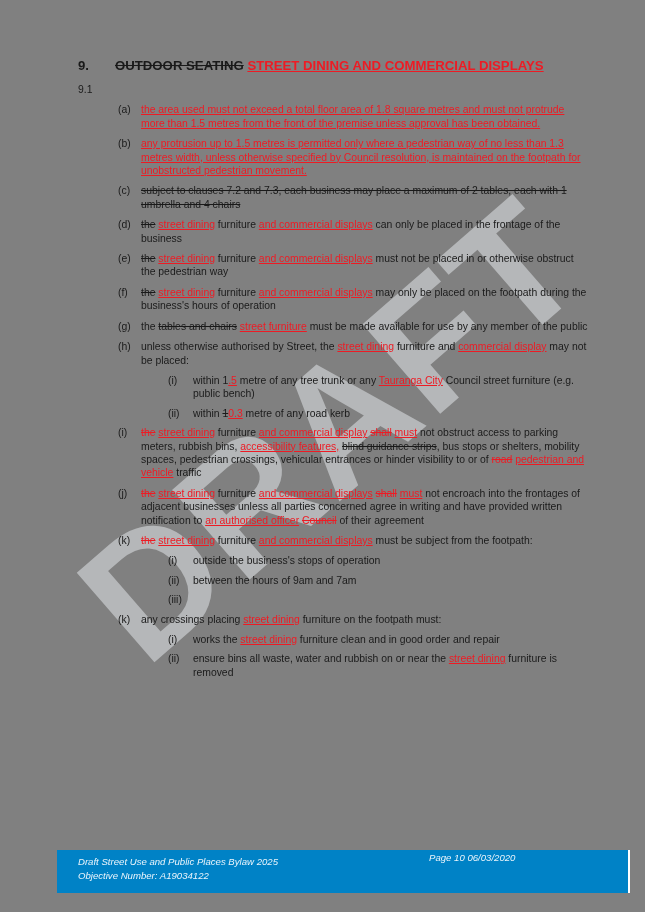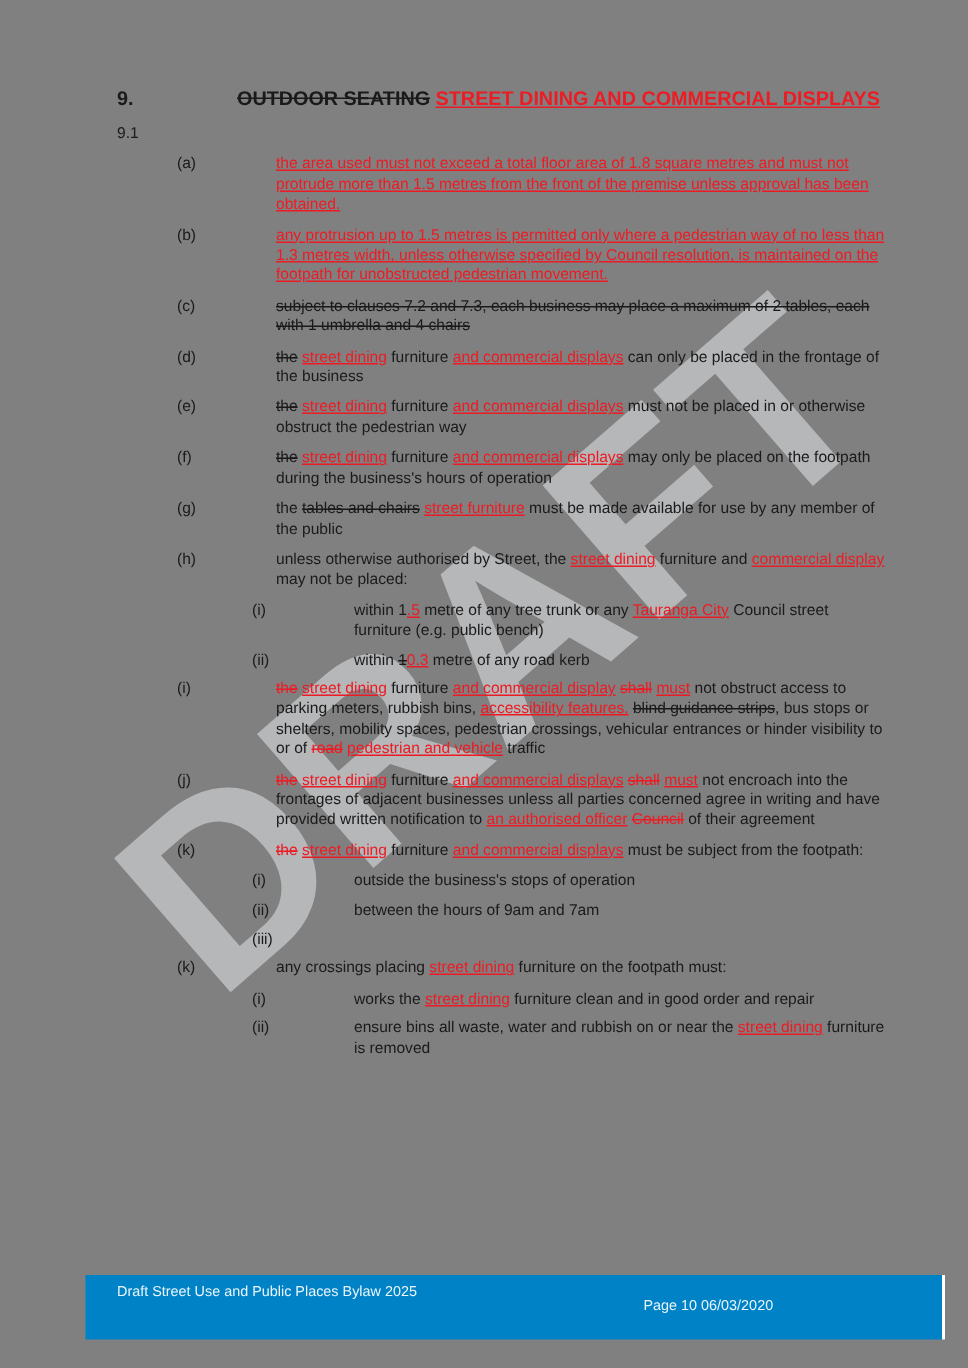--- a/index.html
+++ b/index.html
@@ -23,35 +23,35 @@
 
   .row{display:flex;align-items:flex-start;margin-bottom:7px;
        font-size:10.4px;line-height:13.4px;color:#1a1a1a;
        padding-right:55px;}
   .row.l0{padding-left:78px;}
   .row.l0 .marker{flex:0 0 37px;}
   .row.l1{padding-left:118px;}
   .row.l1 .marker{flex:0 0 23px;}
   .row.l2{padding-left:168px;margin-bottom:6px;}
   .row.l2 .marker{flex:0 0 25px;}
-  .row .body{flex:1 1 auto;margin-left:43px;}
+  .row .body{flex:1 1 auto;}
 
   .row.heading{font-size:13.2px;line-height:17px;font-weight:bold;margin-bottom:9px;}
 
   .ins{color:#ed1b24;text-decoration:underline;}
   .del{color:#1a1a1a;text-decoration:line-through;}
   .delred{color:#ed1b24;text-decoration:line-through;}
 
   .footer{
     position:absolute;left:57px;top:850px;width:571px;height:43px;
     background:#0082c6;border-right:2px solid #ffffff;z-index:2;
     color:#eaf5fc;font-size:9.6px;line-height:13.5px;
   }
-  .footer-left{position:absolute;left:21px;top:5px;}
-  .footer-right{position:absolute;left:372px;top:14px;}
+  .footer-left{position:absolute;left:21px;top:5px;font-style:italic;}
+  .footer-right{position:absolute;left:372px;top:1px;font-style:italic;}
 </style>
 </head>
 <body>
 
 <div class="page">
 
   <div class="watermark">DRAFT</div>
 
   <div class="content" id="clauses">
       <div class="row l0 heading">
@@ -134,17 +134,18 @@
       </div>
       <div class="row l2">
         <span class="marker">(ii)</span>
         <span class="body"><span>ensure bins all waste, water and rubbish on or near the </span><span class="ins">street dining</span><span> furniture is removed</span></span>
       </div>
     </div>
 
   <div class="footer">
     <div class="footer-left">
       <div>Draft Street Use and Public Places Bylaw 2025</div>
+      <div>Objective Number: A19034122</div>
     </div>
     <div class="footer-right">Page 10 06/03/2020</div>
   </div>
 
 </div>
 
 </body></html>

